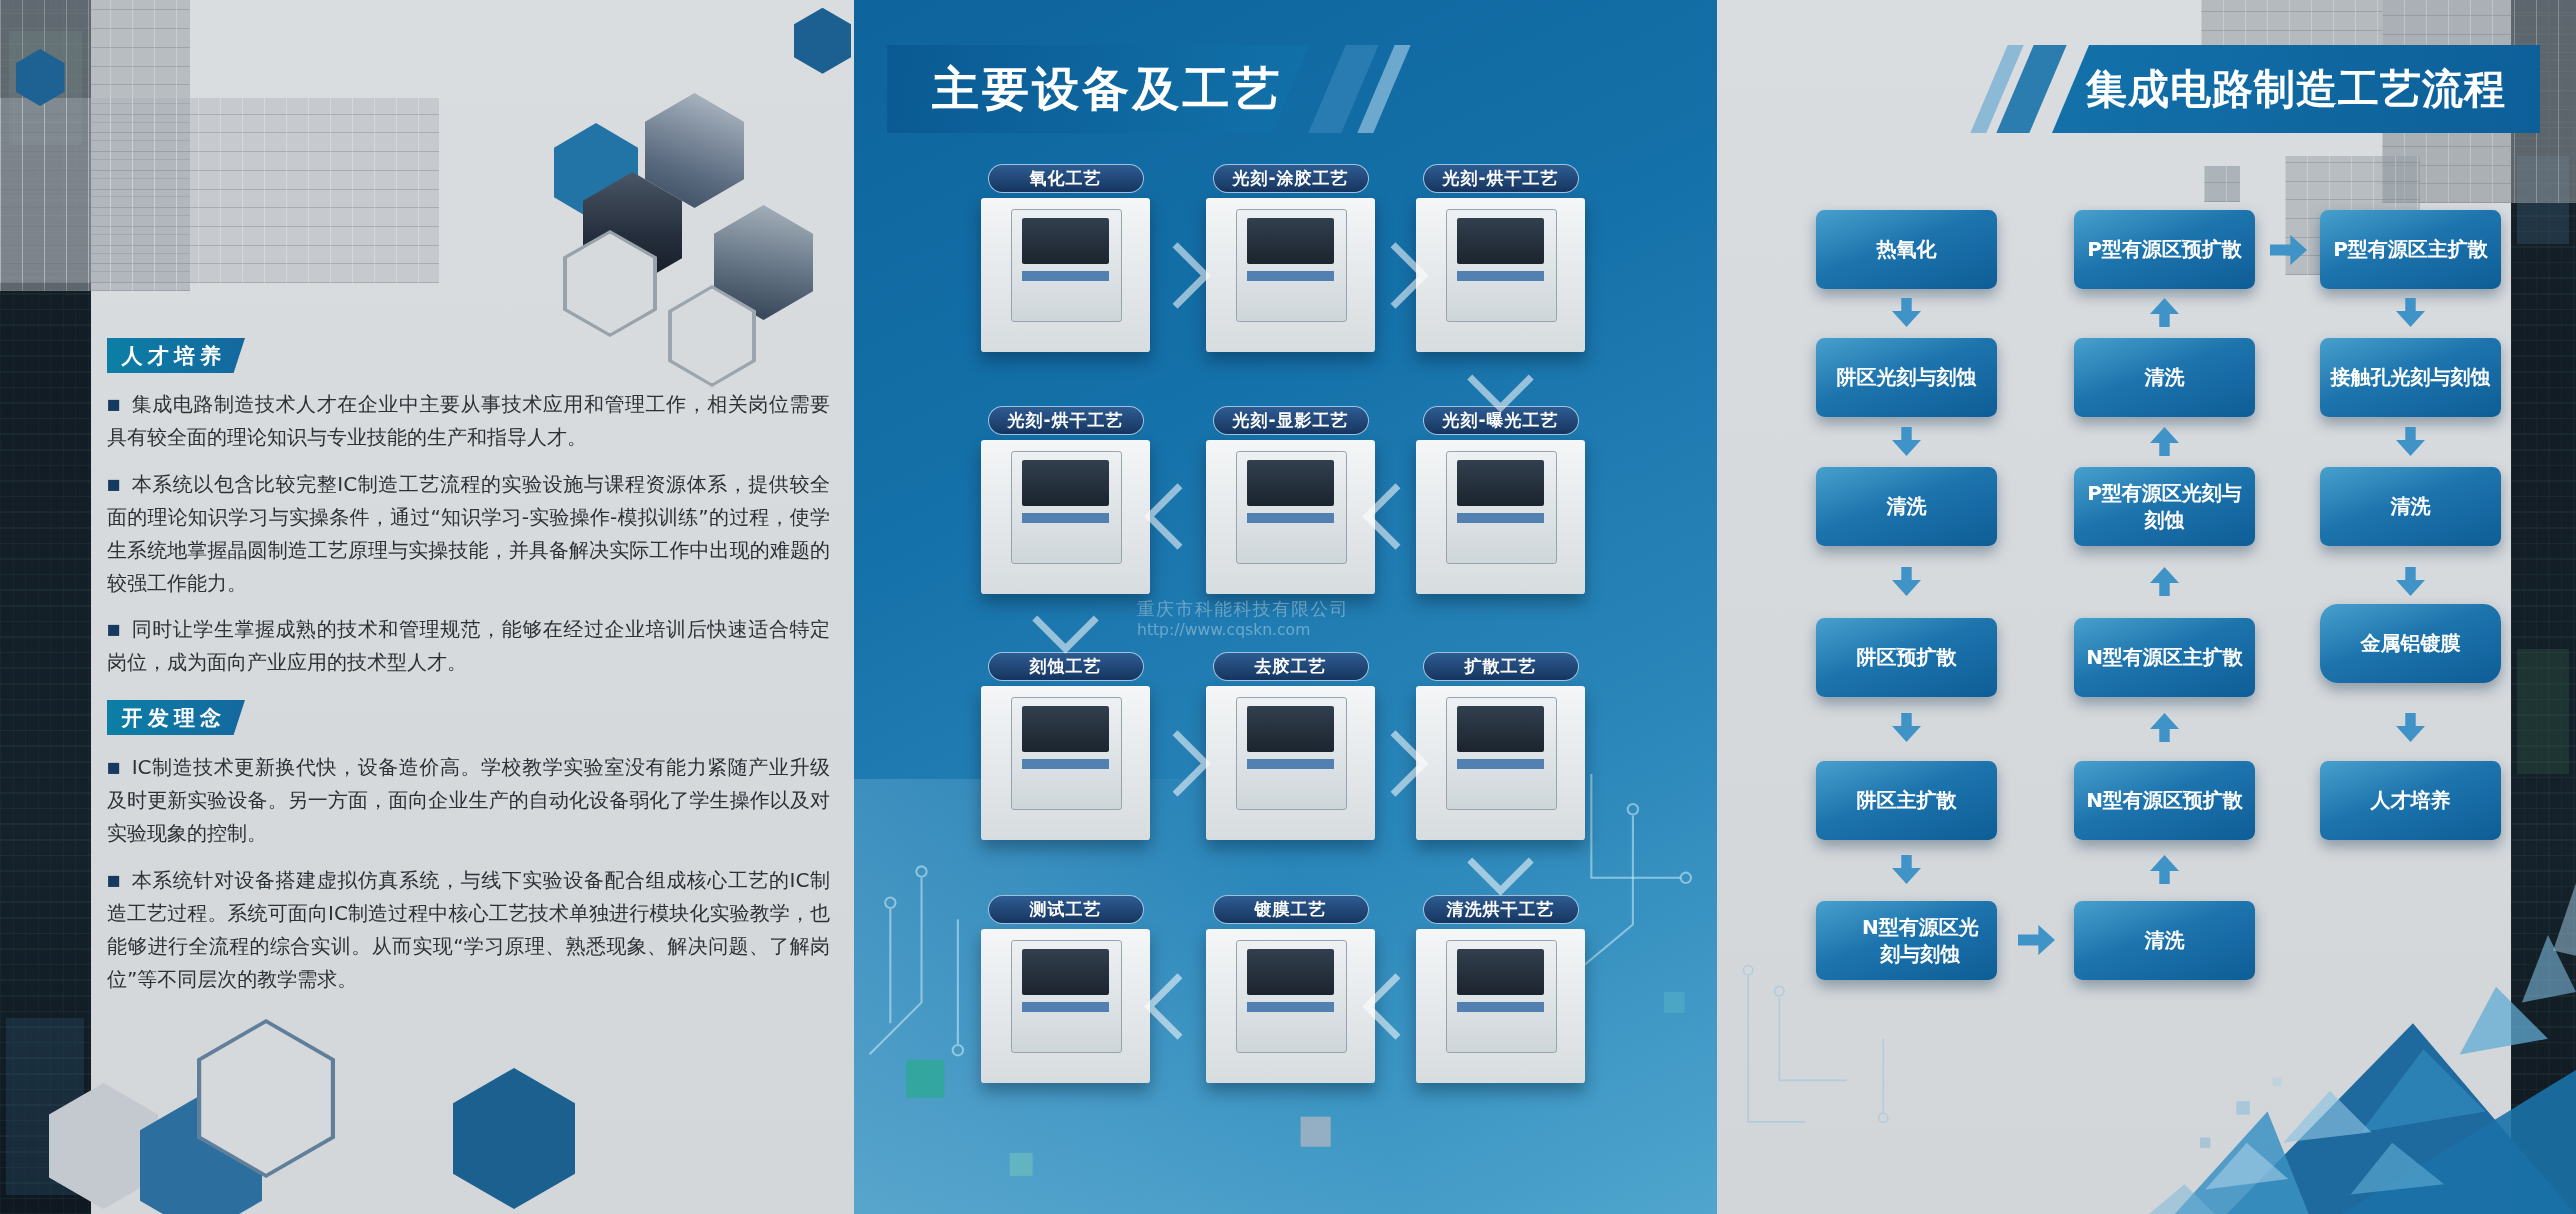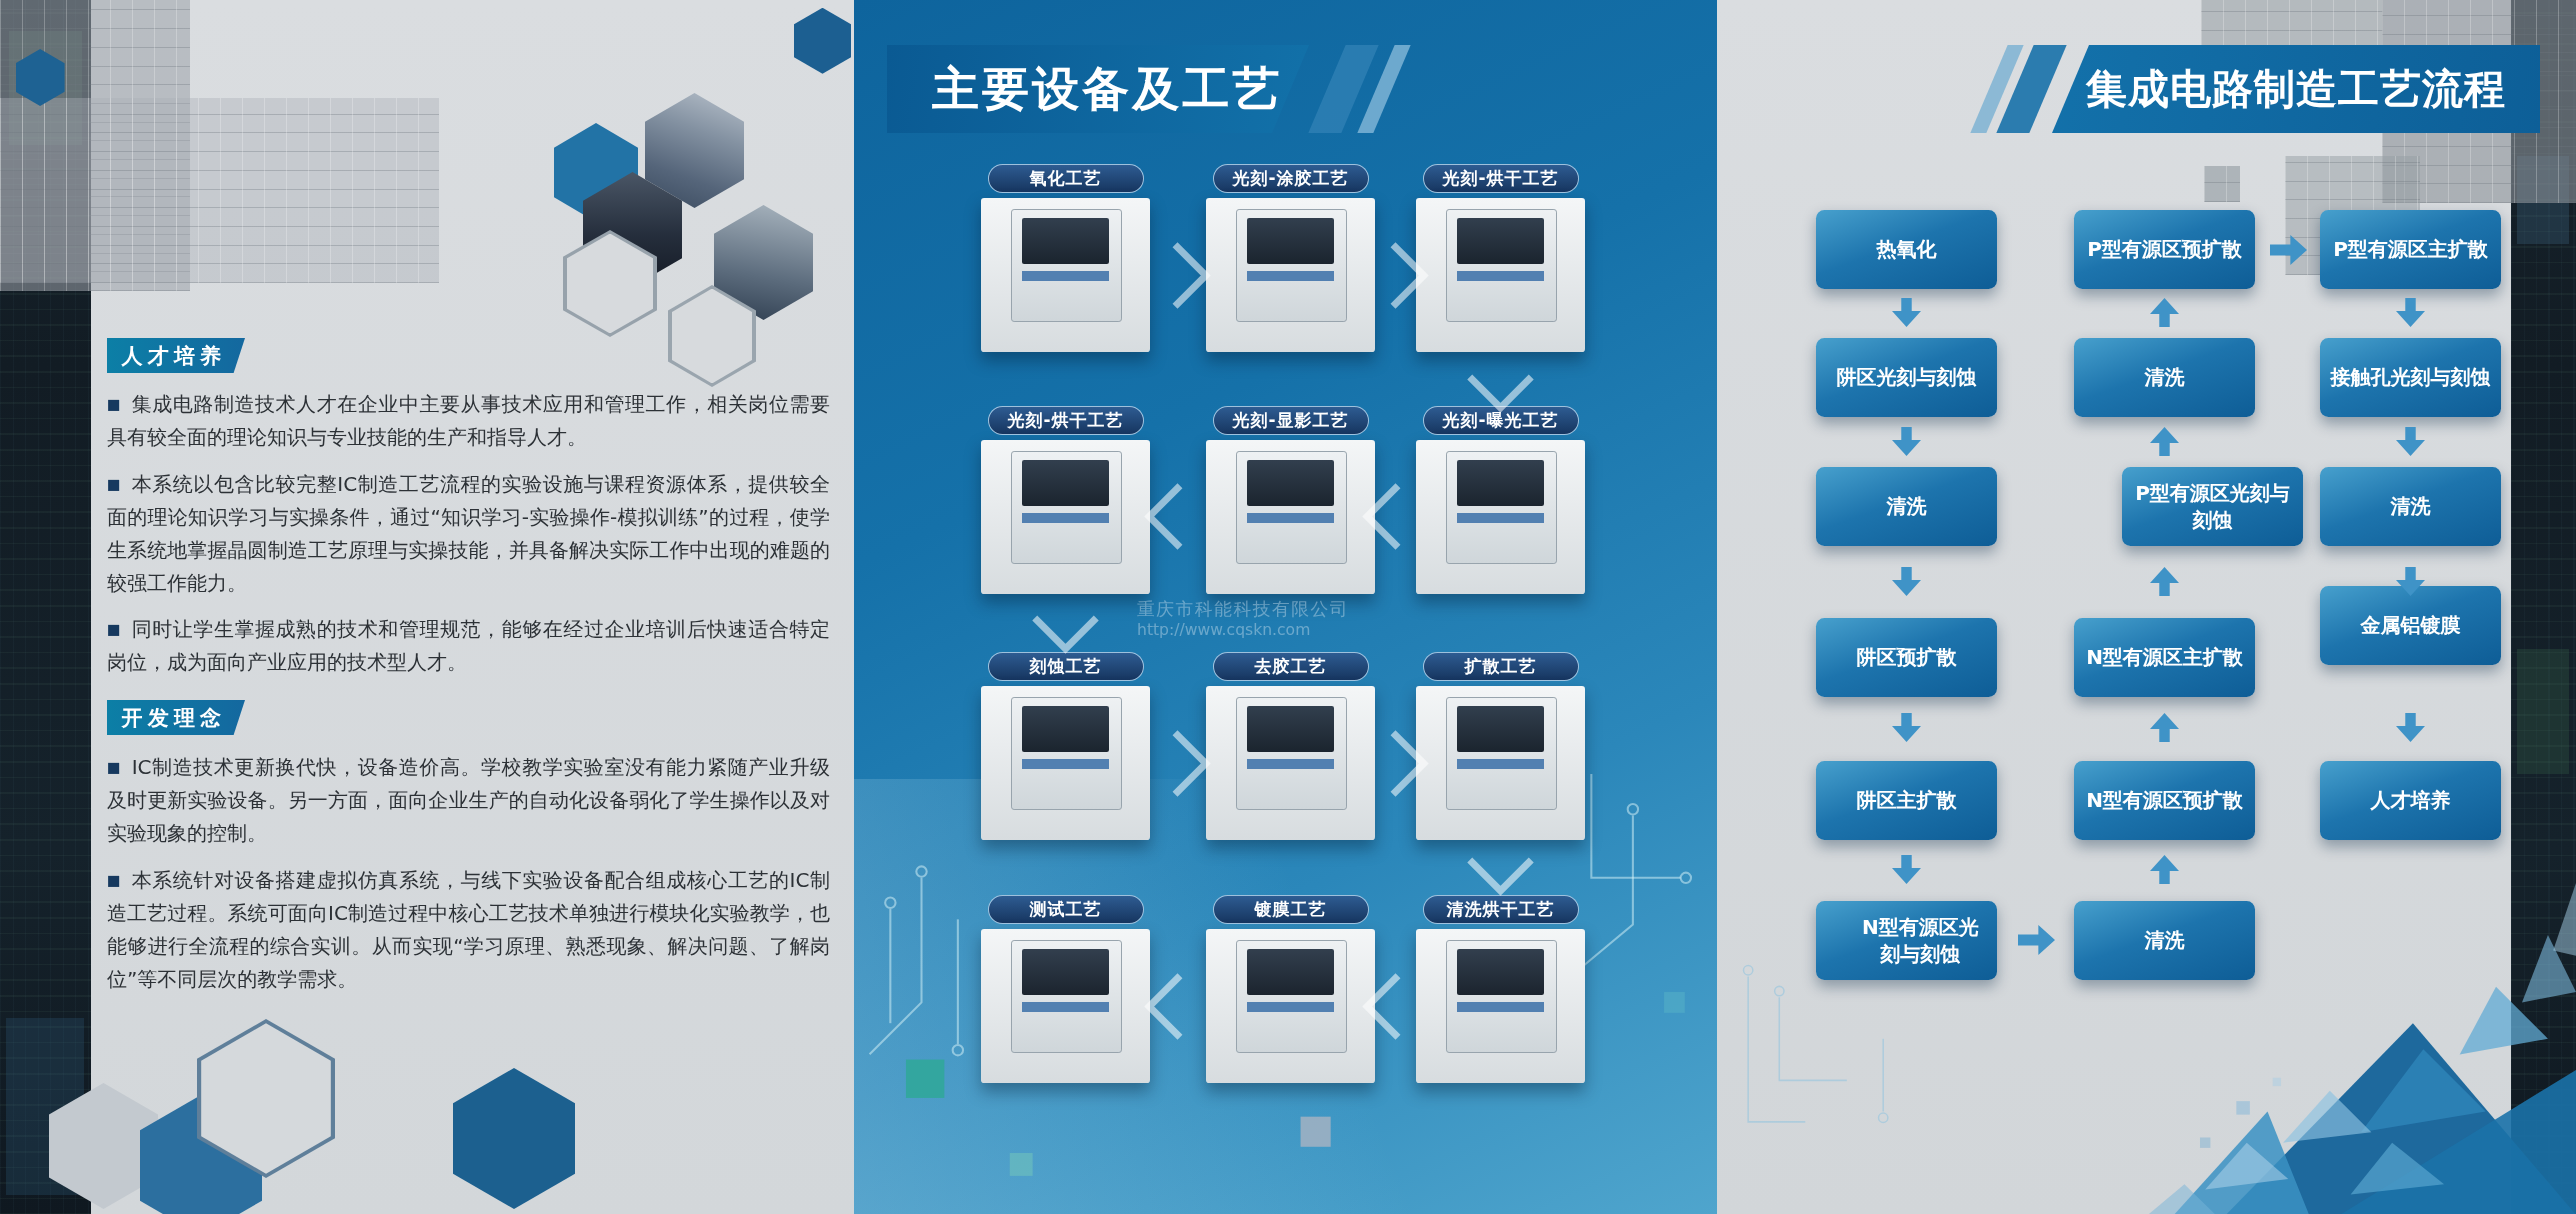--- a/index.html
+++ b/index.html
@@ -306,29 +306,29 @@
 
   <div class="flow-box" style="left:1816px;top:210px;">热氧化</div>
   <div class="flow-box" style="left:1816px;top:338px;">阱区光刻与刻蚀</div>
   <div class="flow-box" style="left:1816px;top:467px;">清洗</div>
   <div class="flow-box" style="left:1816px;top:618px;">阱区预扩散</div>
   <div class="flow-box" style="left:1816px;top:761px;">阱区主扩散</div>
   <div class="flow-box" style="left:1816px;top:901px;padding-left:36px;">N型有源区光刻与刻蚀</div>
 
   <div class="flow-box" style="left:2074px;top:210px;">P型有源区预扩散</div>
   <div class="flow-box" style="left:2074px;top:338px;">清洗</div>
-  <div class="flow-box" style="left:2074px;top:467px;margin-left:48px;">P型有源区光刻与刻蚀</div>
+  <div class="flow-box" style="left:2074px;top:467px;">P型有源区光刻与刻蚀</div>
   <div class="flow-box" style="left:2074px;top:618px;">N型有源区主扩散</div>
   <div class="flow-box" style="left:2074px;top:761px;">N型有源区预扩散</div>
   <div class="flow-box" style="left:2074px;top:901px;">清洗</div>
 
   <div class="flow-box" style="left:2320px;top:210px;">P型有源区主扩散</div>
   <div class="flow-box" style="left:2320px;top:338px;">接触孔光刻与刻蚀</div>
   <div class="flow-box" style="left:2320px;top:467px;">清洗</div>
-  <div class="flow-box" style="left:2320px;top:586px;">金属铝镀膜</div>
+  <div class="flow-box" style="left:2320px;top:604px;border-radius:18px;">金属铝镀膜</div>
   <div class="flow-box" style="left:2320px;top:761px;">人才培养</div>
 
   <span class="fl-arrow fl-down" style="left:1892px;top:298px;"></span>
   <span class="fl-arrow fl-down" style="left:1892px;top:427px;"></span>
   <span class="fl-arrow fl-down" style="left:1892px;top:567px;"></span>
   <span class="fl-arrow fl-down" style="left:1892px;top:713px;"></span>
   <span class="fl-arrow fl-down" style="left:1892px;top:855px;"></span>
 
   <span class="fl-arrow fl-up" style="left:2150px;top:298px;"></span>
   <span class="fl-arrow fl-up" style="left:2150px;top:427px;"></span>

